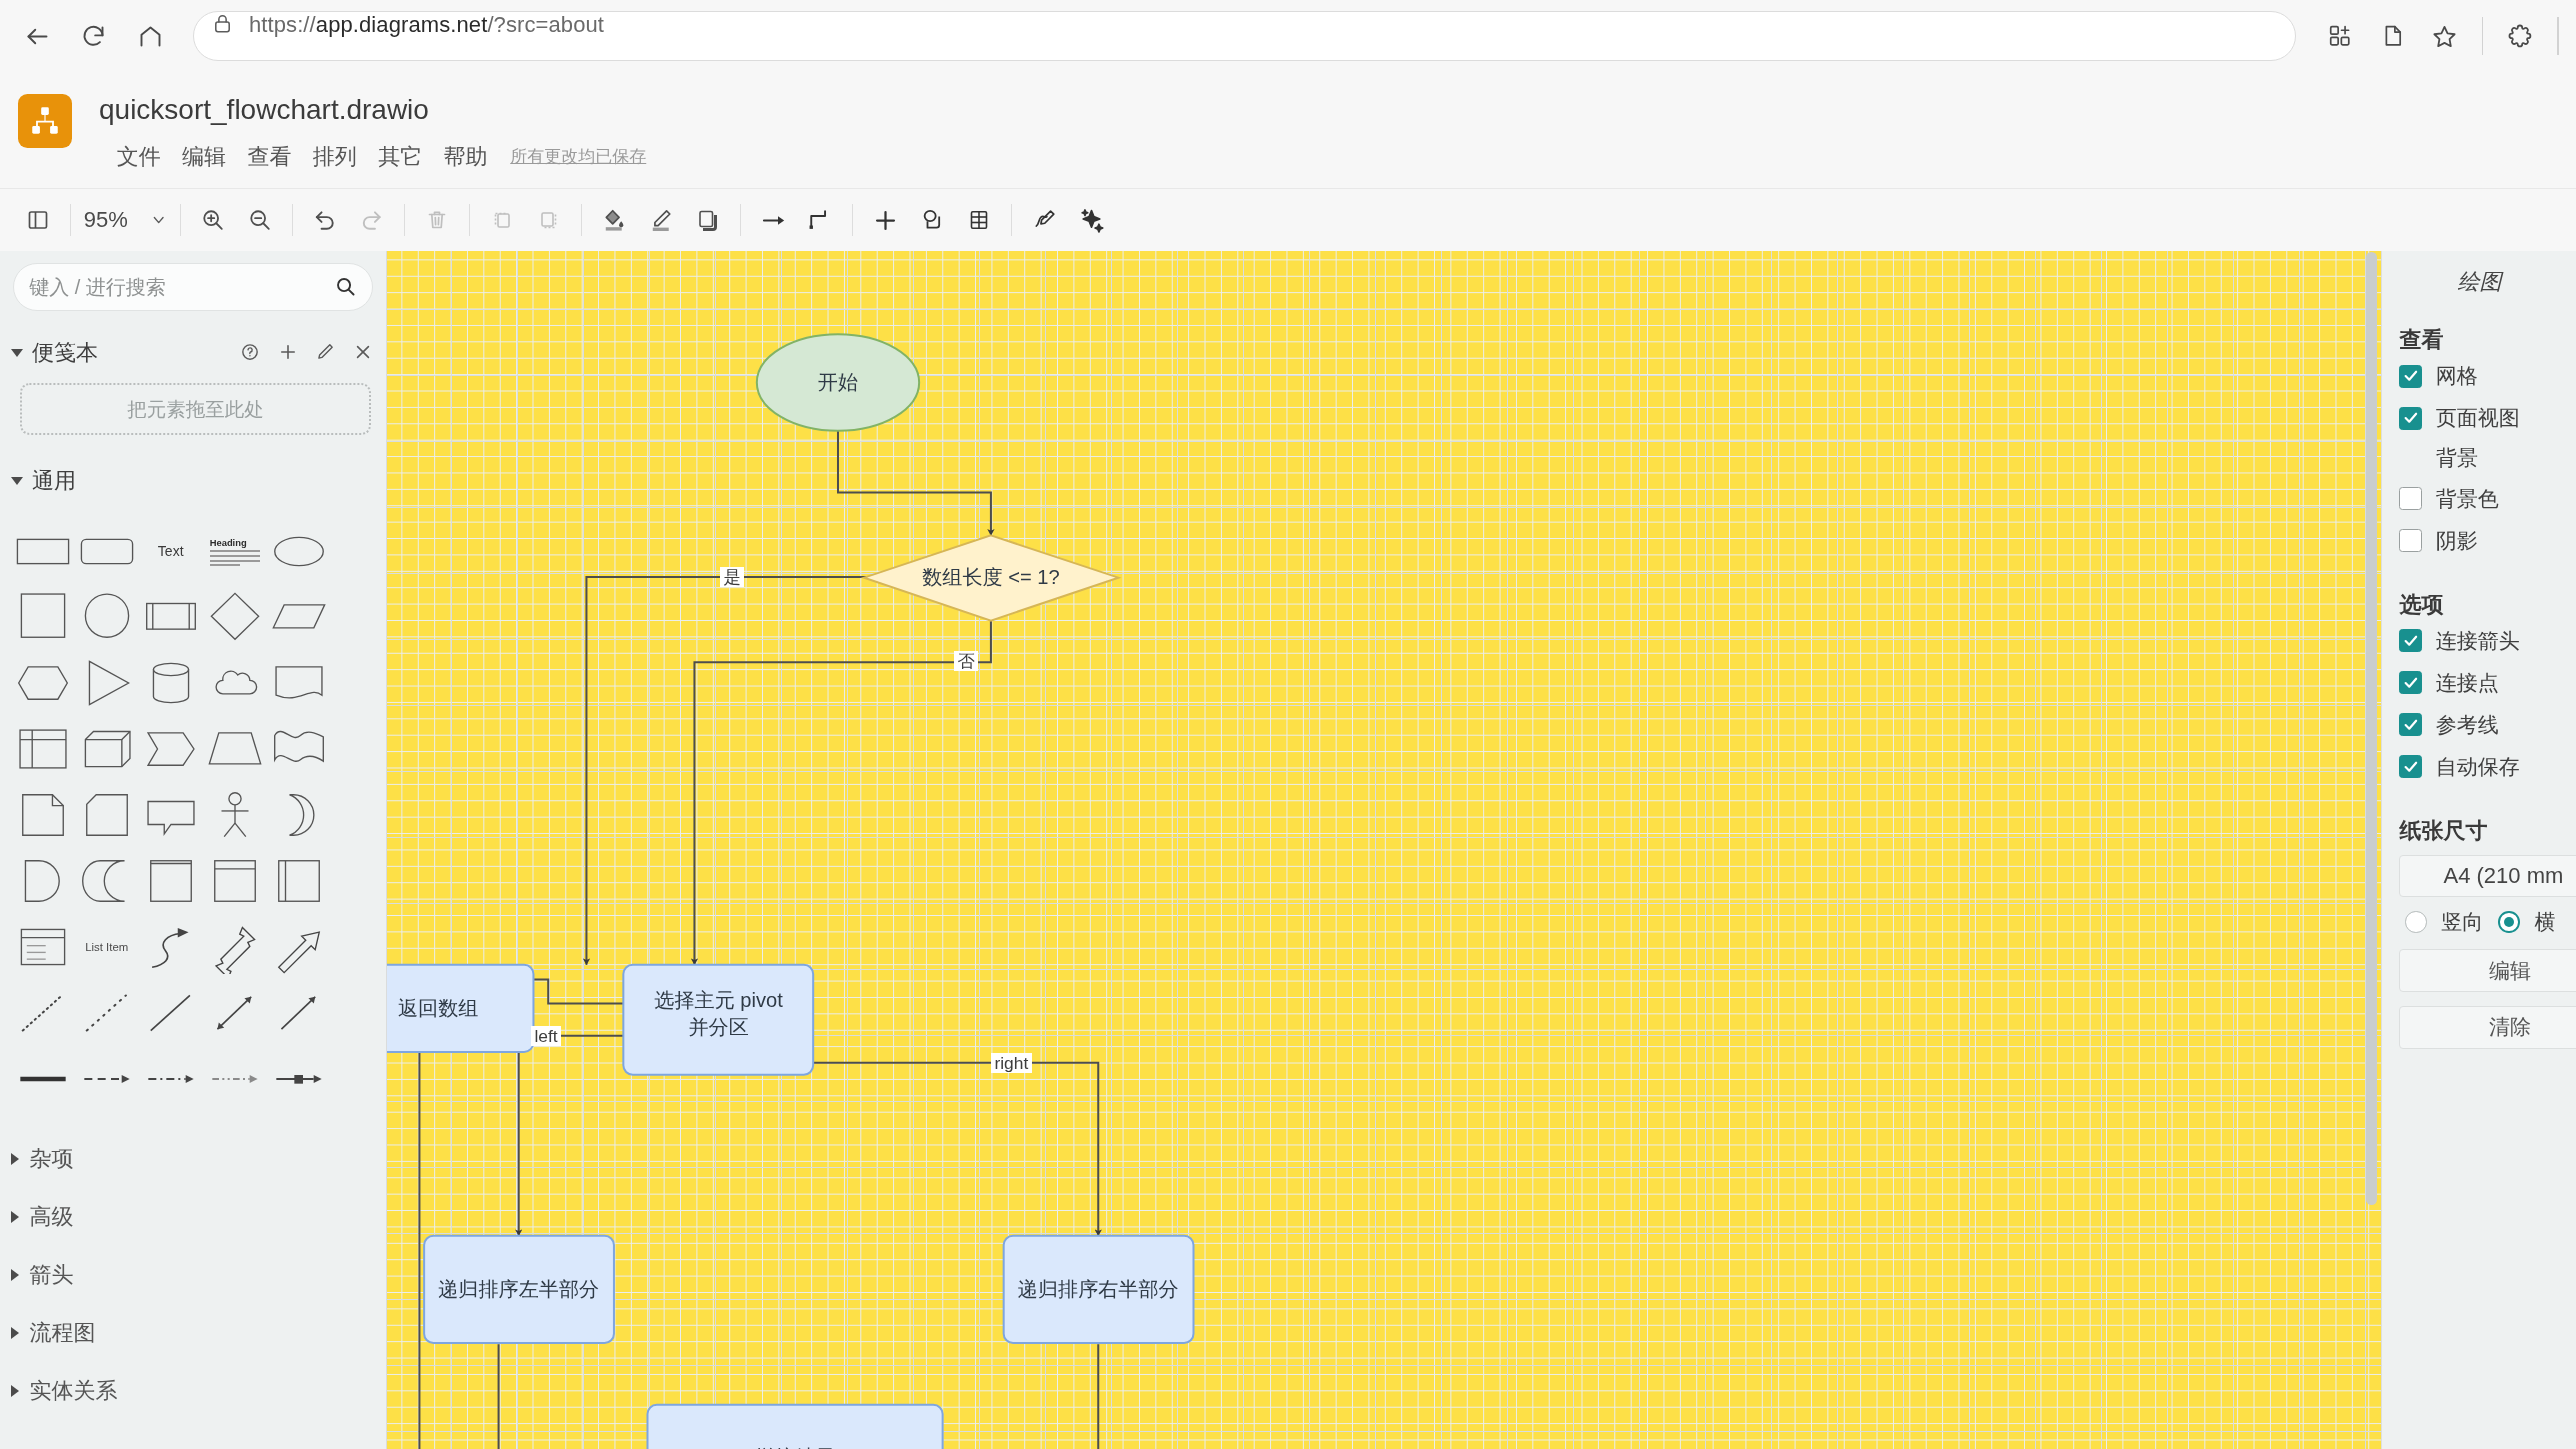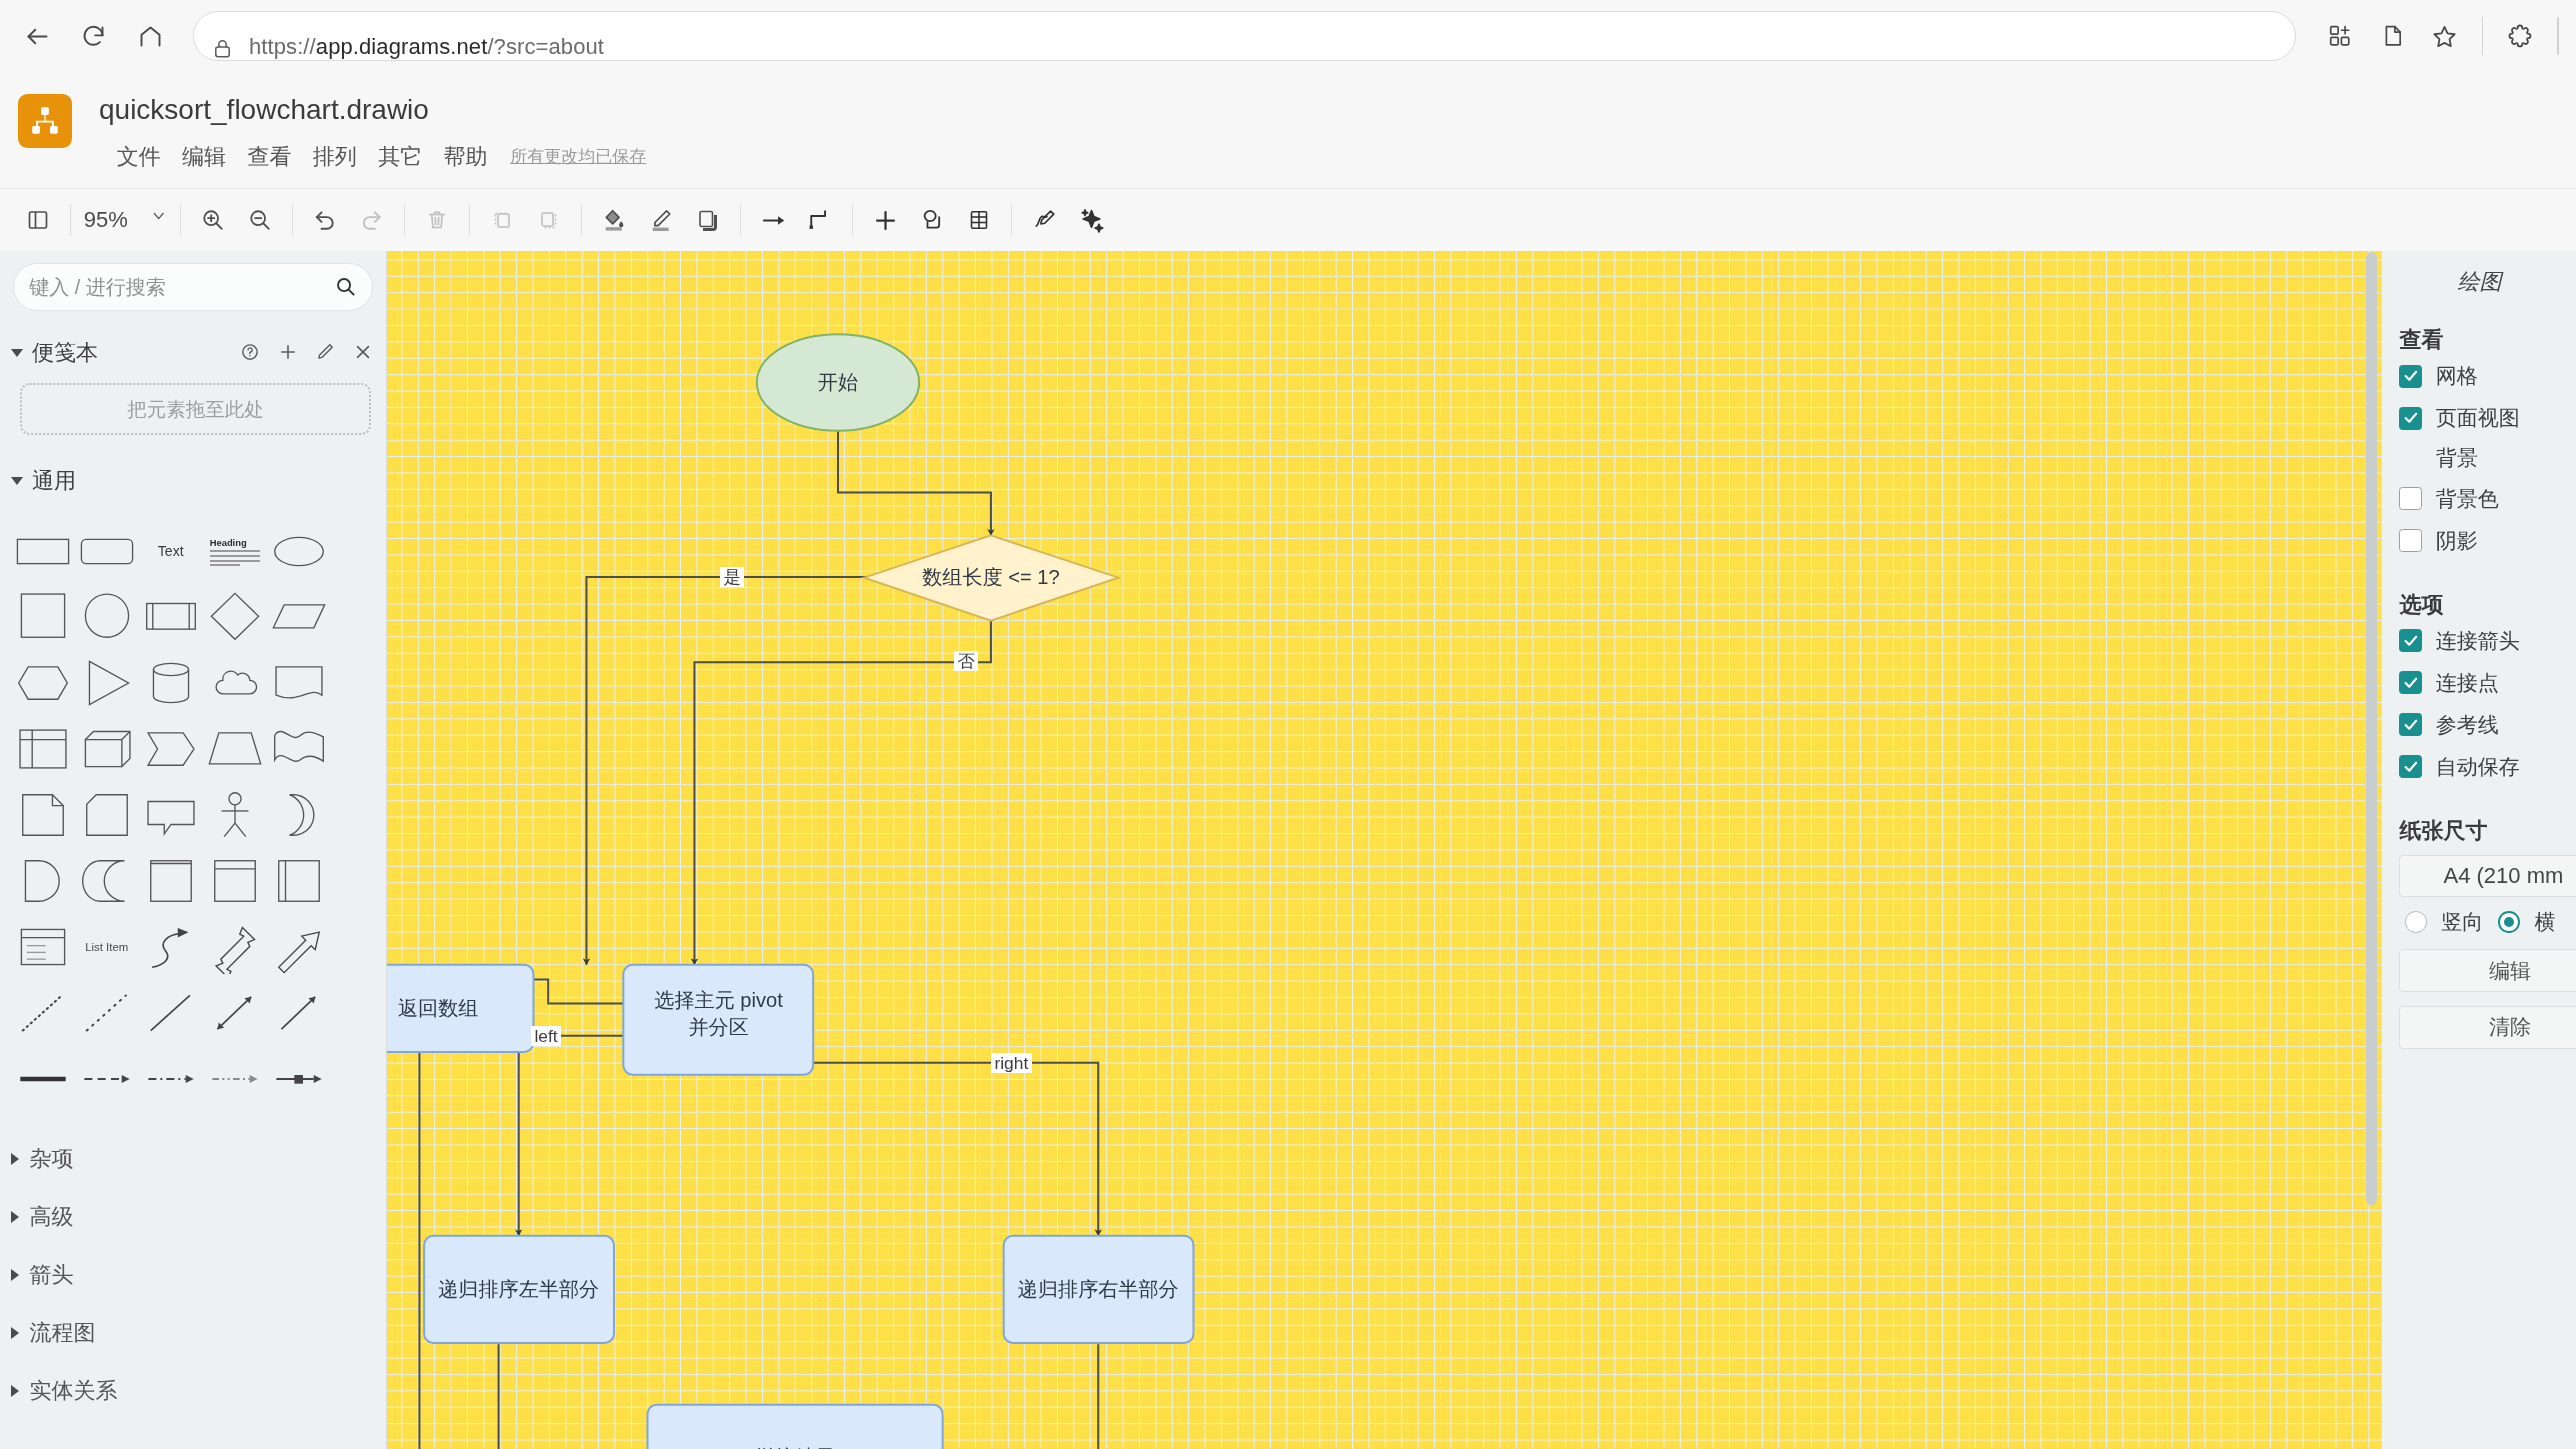--- a/index.html
+++ b/index.html
@@ -21,21 +21,21 @@
   .nav-btn{
     width:50px;height:50px;margin-left:6.7px;border-radius:6.7px;
     display:flex;align-items:center;justify-content:center;
     color:#4a4a4a;flex:0 0 auto;
   }
   .nav-btn:first-child{margin-left:12px;}
   .nav-btn svg{display:block;}
   .omnibox{
     flex:1 1 auto;height:50px;margin:0 16px 0 17.4px;
     background:#ffffff;border:0.7px solid #dcdcdc;border-radius:27px;
-    display:flex;align-items:flex-end;padding:0 17.4px;
+    display:flex;align-items:flex-start;padding:0 17.4px;
     box-sizing:border-box;
   }
   .omnibox .lock{flex:0 0 auto;margin-right:14.8px;color:#5c5c5c;display:flex;}
   .url{
     font-size:22px;color:#2b2b2b;letter-spacing:0.1px;white-space:nowrap;
   }
   .url .dim{color:#6a6a6a;}
   .chrome-right{display:flex;align-items:center;flex:0 0 auto;padding-right:8px;}
   .chrome-right .nav-btn{margin-left:2.7px;}
   .chrome-divider{
@@ -73,21 +73,21 @@
     background:#f7f7f7;border-bottom:0.7px solid #e0e0e0;
     display:flex;align-items:center;
   }
   .tb-btn{
     width:47px;height:47px;display:flex;align-items:center;justify-content:center;
     color:#4f4f4f;flex:0 0 auto;border-radius:5.4px;
   }
   .tb-btn.dim{color:#bfbfbf;}
   .tb-sep{width:0.7px;height:32px;background:#dddddd;margin:0 8.7px;flex:0 0 auto;}
   .zoom-chip{
-    display:flex;gap:22px;padding:0 4px;flex:0 0 auto;
+    display:flex;align-items:center;gap:22px;padding:0 4px;flex:0 0 auto;
     color:#4f4f4f;
   }
   .zoom-val{font-size:22px;color:#4a4a4a;}
 
   
   .sidebar{
     position:absolute;left:0;top:251px;width:386px;height:1198px;
     background:#eef1f1;border-right:0.7px solid #dadcdc;overflow:hidden;
   }
   .search-wrap{

